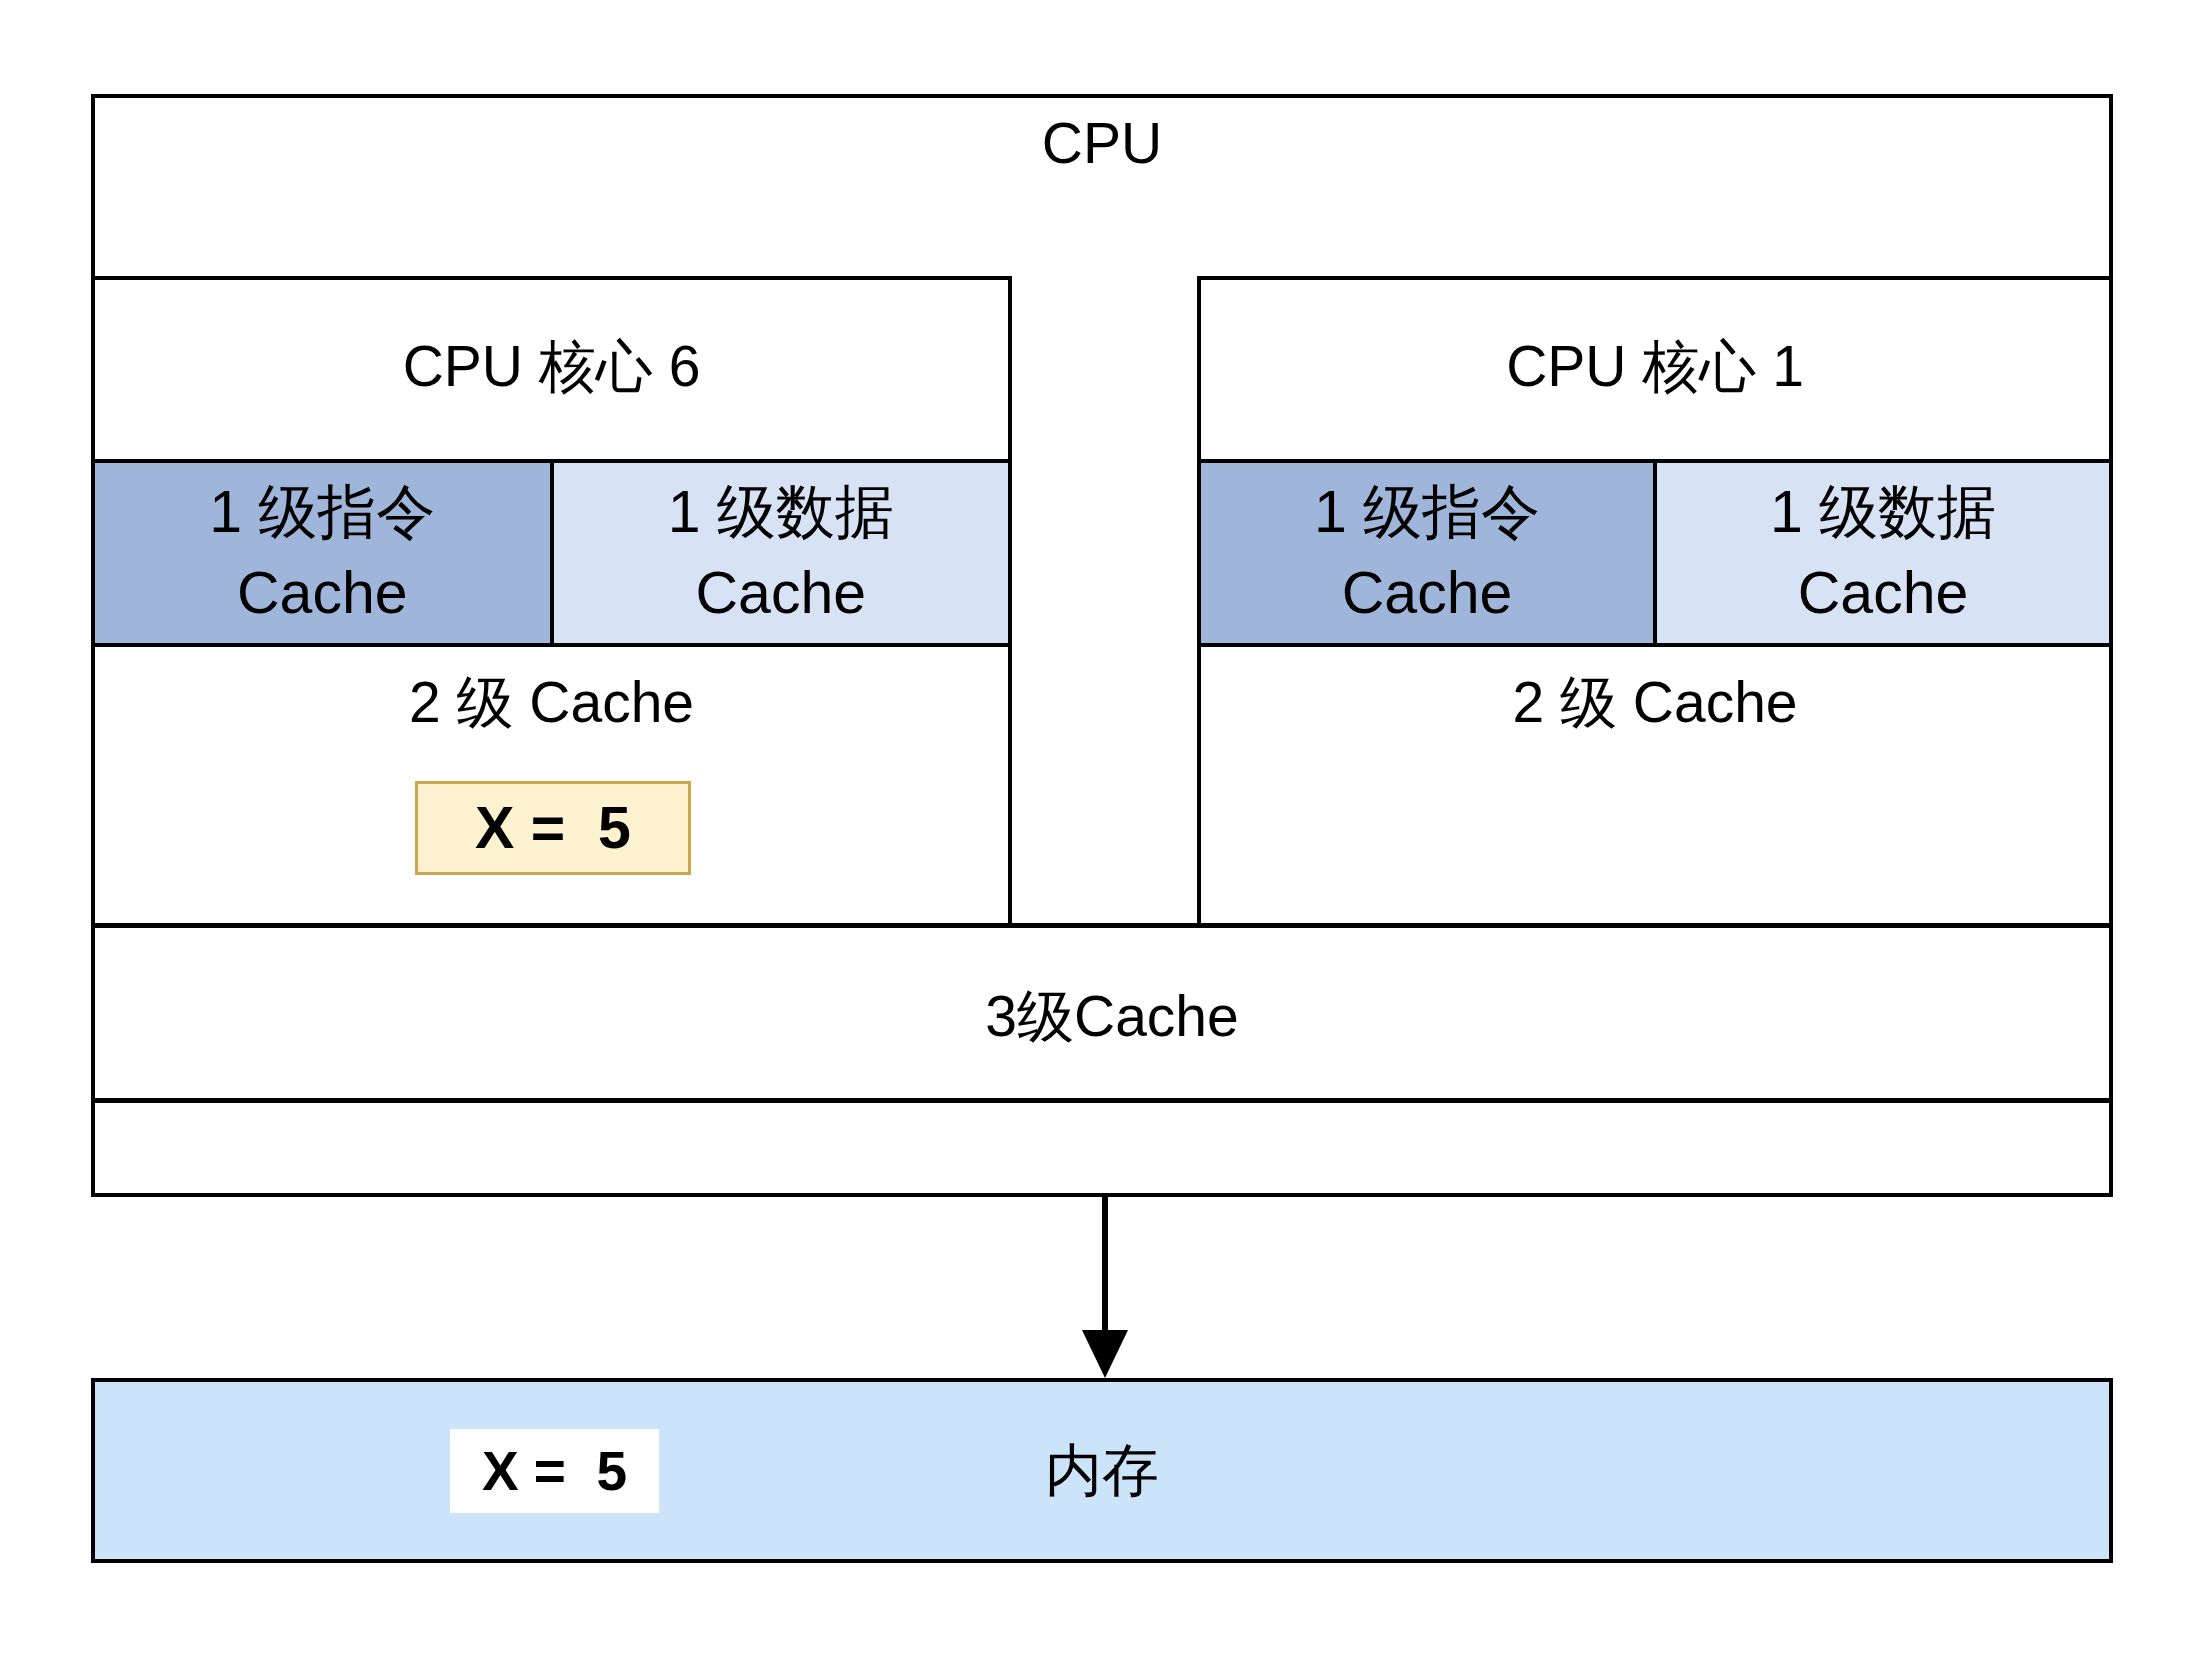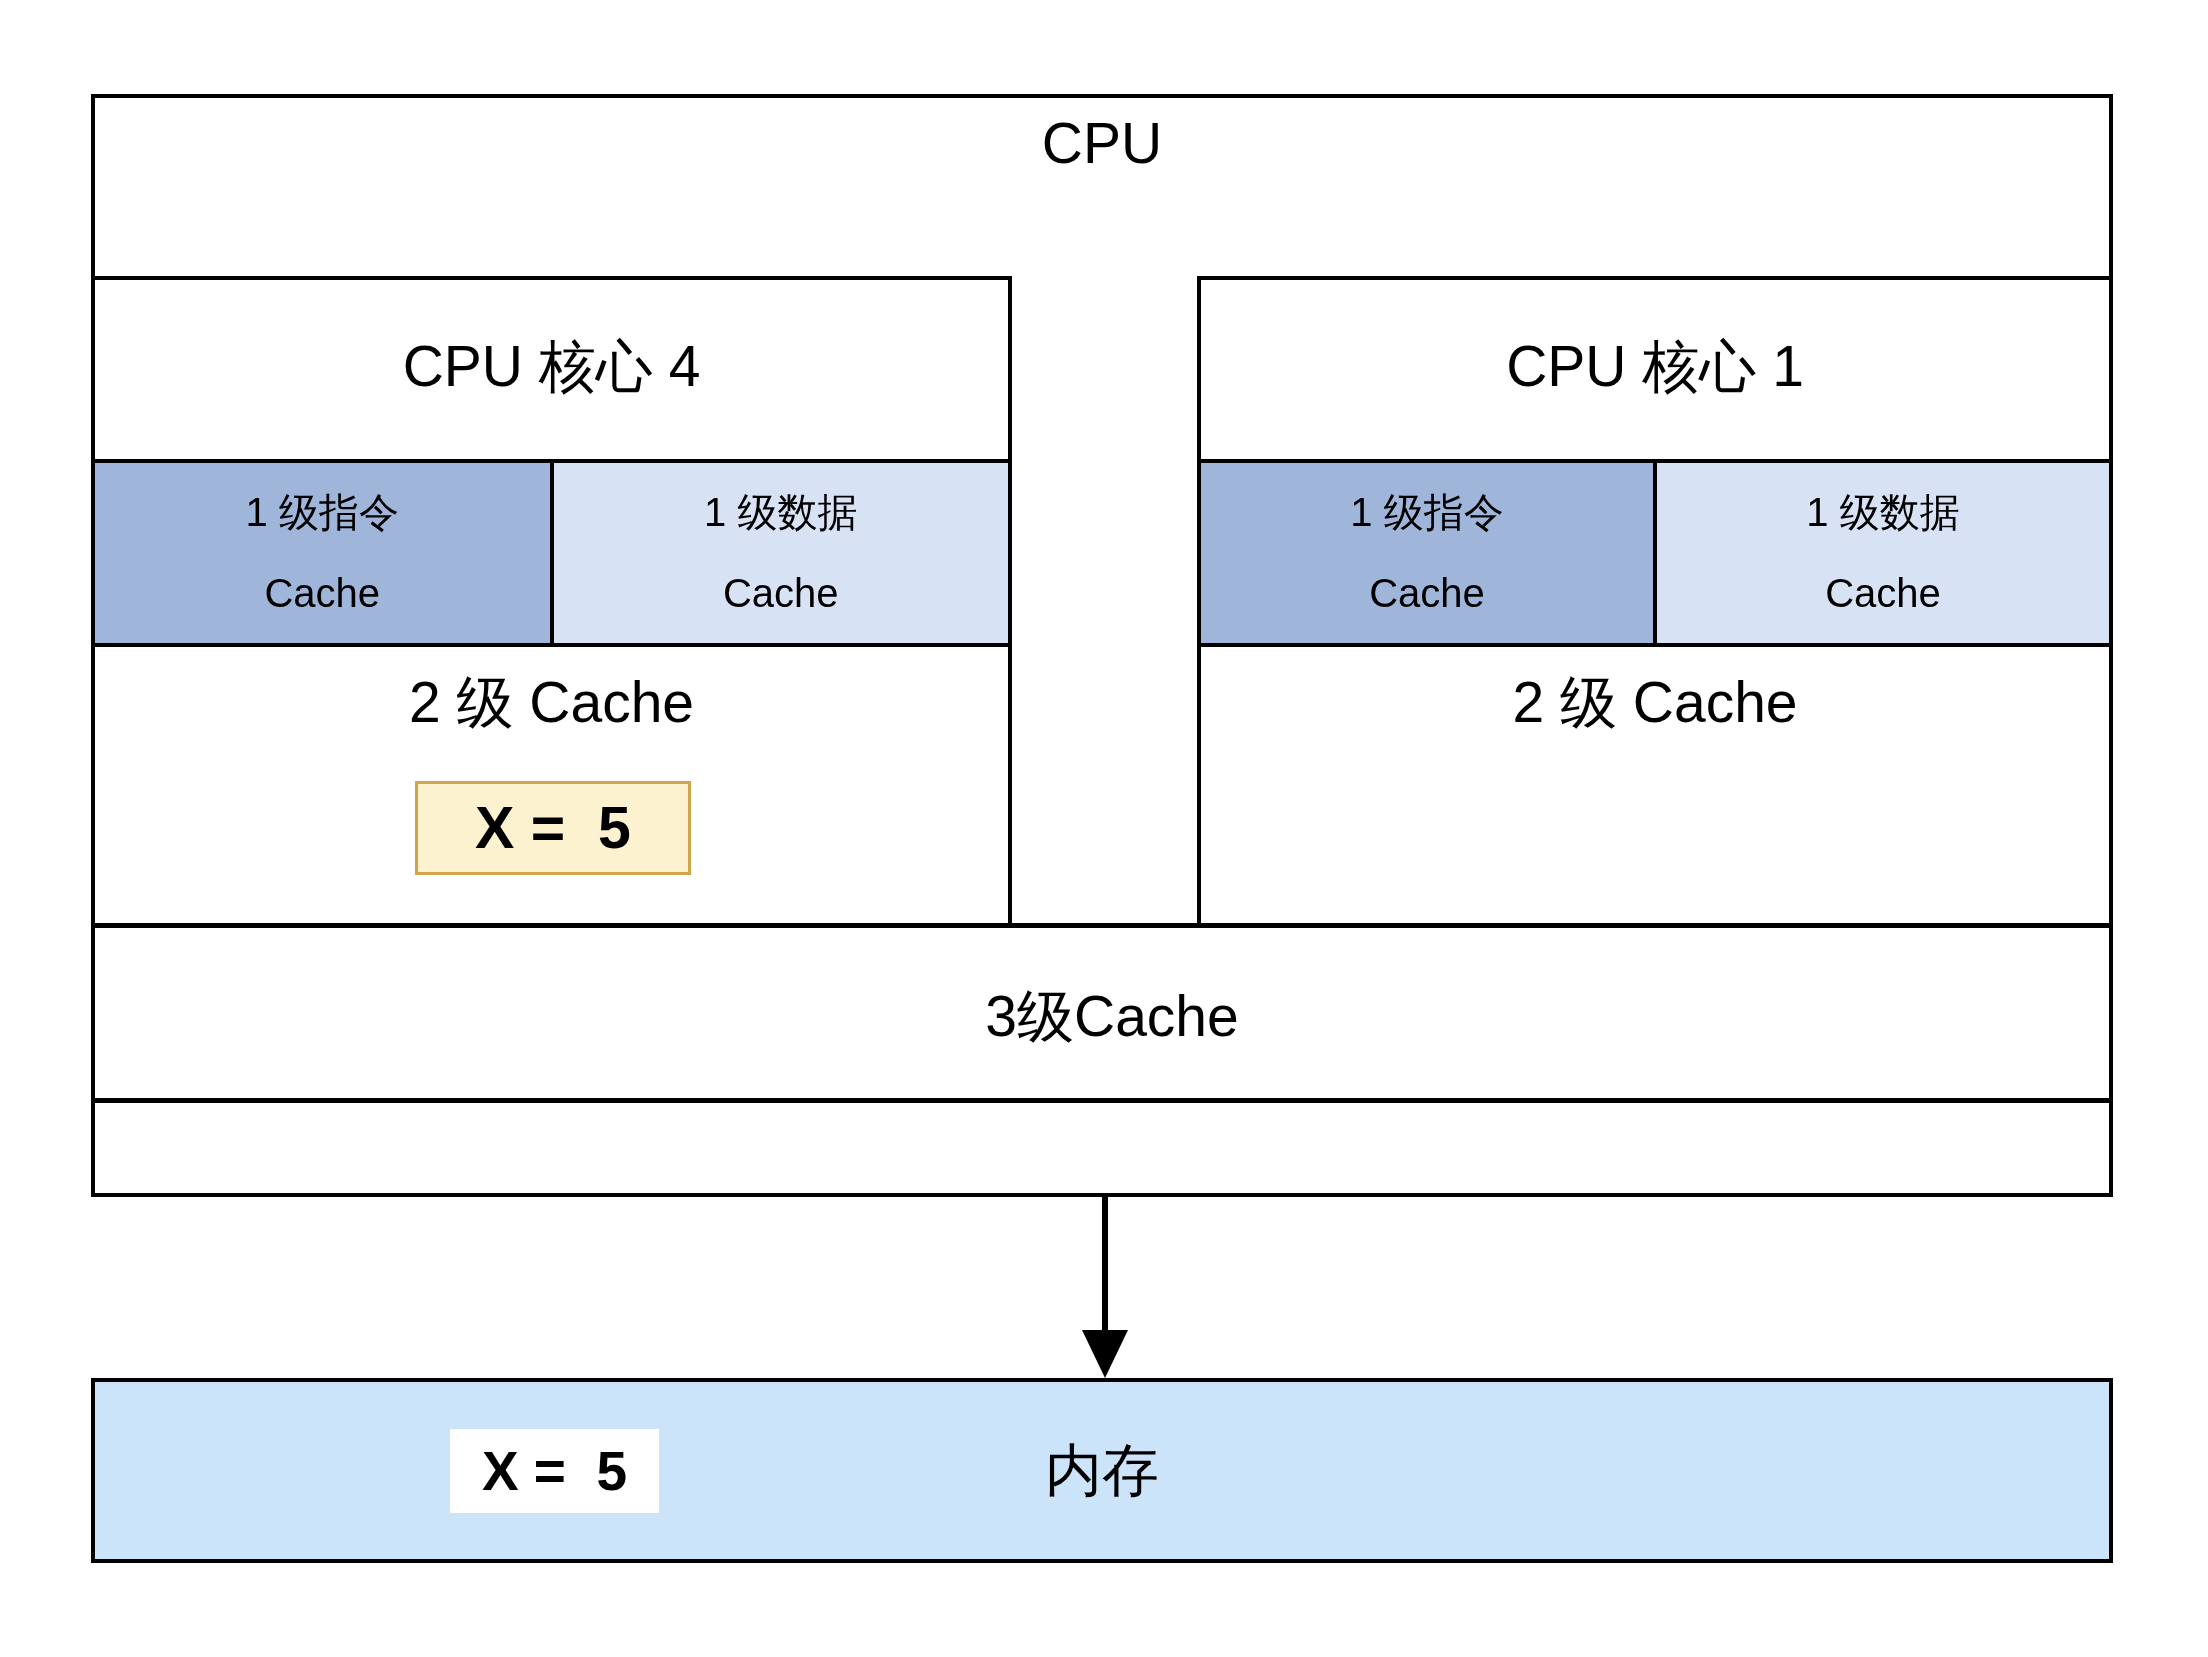--- a/index.html
+++ b/index.html
@@ -19,21 +19,21 @@
   .cpu-title{left:91px;top:110px;width:2022px;height:68px;}
   
   .core1{left:91px;top:276px;width:921px;height:651px;border:4.6px solid #000;}
   .core2{left:1197px;top:276px;width:916px;height:651px;border:4.6px solid #000;}
   .core1-title{left:91px;top:333px;width:921px;height:68px;}
   .core2-title{left:1197px;top:333px;width:916px;height:68px;}
   
   .l1-row{display:flex;border:4.6px solid #000;background:#fff;}
   .l1-row1{left:91px;top:459px;width:921px;height:188px;}
   .l1-row2{left:1197px;top:459px;width:916px;height:188px;}
-  .l1-cell{flex:1 1 50%;display:flex;flex-direction:column;align-items:center;justify-content:center;font-size:40px;line-height:81px;white-space:pre;}
+  .l1-cell{flex:1 1 50%;display:flex;flex-direction:column;align-items:center;justify-content:center;font-size:59px;line-height:81px;white-space:pre;}
   .l1-i{background:#9fb5da;}
   .l1-d{background:#d7e2f5;border-left:4.6px solid #000;align-items:center;}
   
   .l2-1{left:91px;top:669px;width:921px;height:68px;}
   .l2-2{left:1197px;top:669px;width:916px;height:68px;}
   
   .x5-cache{left:415px;top:781px;width:276px;height:94px;background:#fdf2cf;border:3.7px solid #cda64c;font-size:59px;font-weight:bold;white-space:pre;}
   
   .hline{background:#000;height:4.6px;}
   .lineA{left:91px;top:923px;width:2022px;}
@@ -49,21 +49,21 @@
 </style>
 </head>
 <body>
 
 <div class="canvas">
 
   <div class="abs box outer"></div>
   <div class="abs center-text lbl cpu-title">CPU</div>
 
   <div class="abs core1"></div>
-  <div class="abs center-text lbl core1-title">CPU 核心 4</div>
+  <div class="abs center-text lbl core1-title">CPU 核心 6</div>
   <div class="abs l1-row l1-row1">
     <div class="l1-cell l1-i">
       <span>1 级指令</span>
       <span>Cache</span>
     </div>
     <div class="l1-cell l1-d">
       <span>1 级数据</span>
       <span>Cache</span>
     </div>
   </div>

